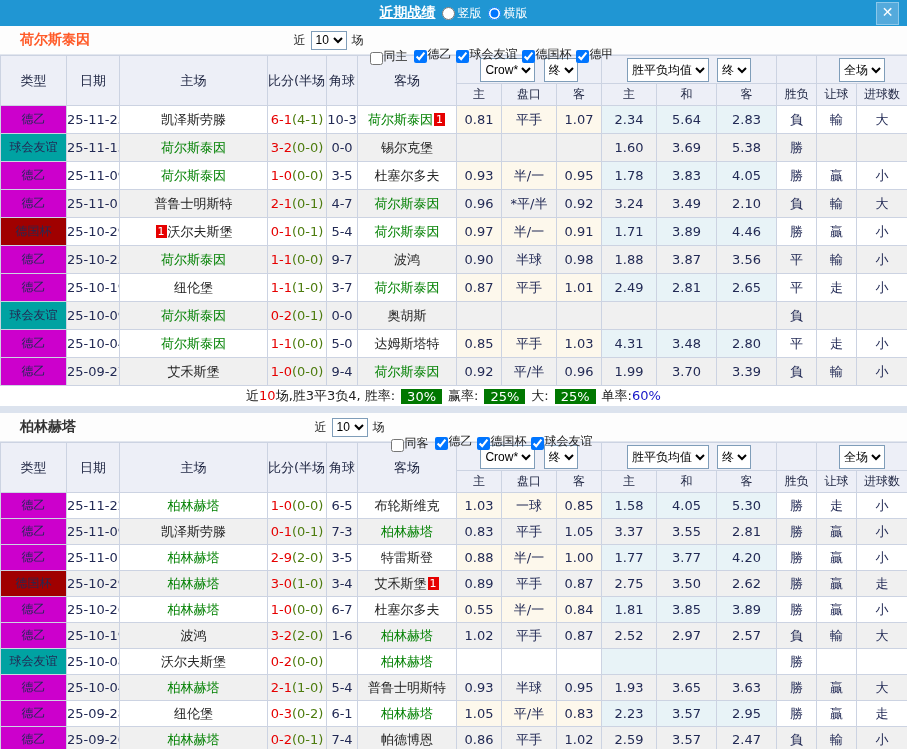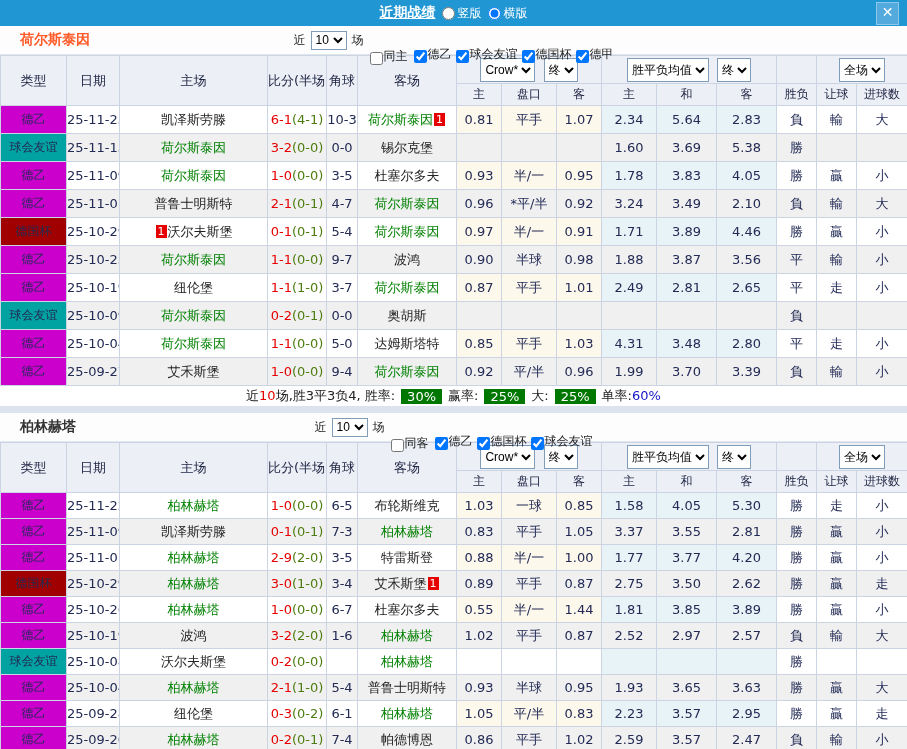--- a/index.html
+++ b/index.html
@@ -493,21 +493,21 @@
         </tr>
         <tr>
           <td class="type" style="background: rgb(204, 0, 204);">德乙</td>
           <td>25-10-26</td>
           <td><span class="focus">柏林赫塔</span></td>
           <td><span class="ft">1-0</span><span class="ht">(0-0)</span></td>
           <td>6-7</td>
           <td><span class="plain">杜塞尔多夫</span></td>
           <td class="cream">0.55</td>
           <td class="cream">半/一</td>
-          <td class="cream">1.44</td>
+          <td class="cream">0.84</td>
           <td class="euro">1.81</td>
           <td class="euro">3.85</td>
           <td class="euro">3.89</td>
           <td class="res-red">勝</td>
           <td class="res-red">贏</td>
           <td class="res-green">小</td>
         </tr>
         <tr class="alt">
           <td class="type" style="background: rgb(204, 0, 204);">德乙</td>
           <td>25-10-19</td>

